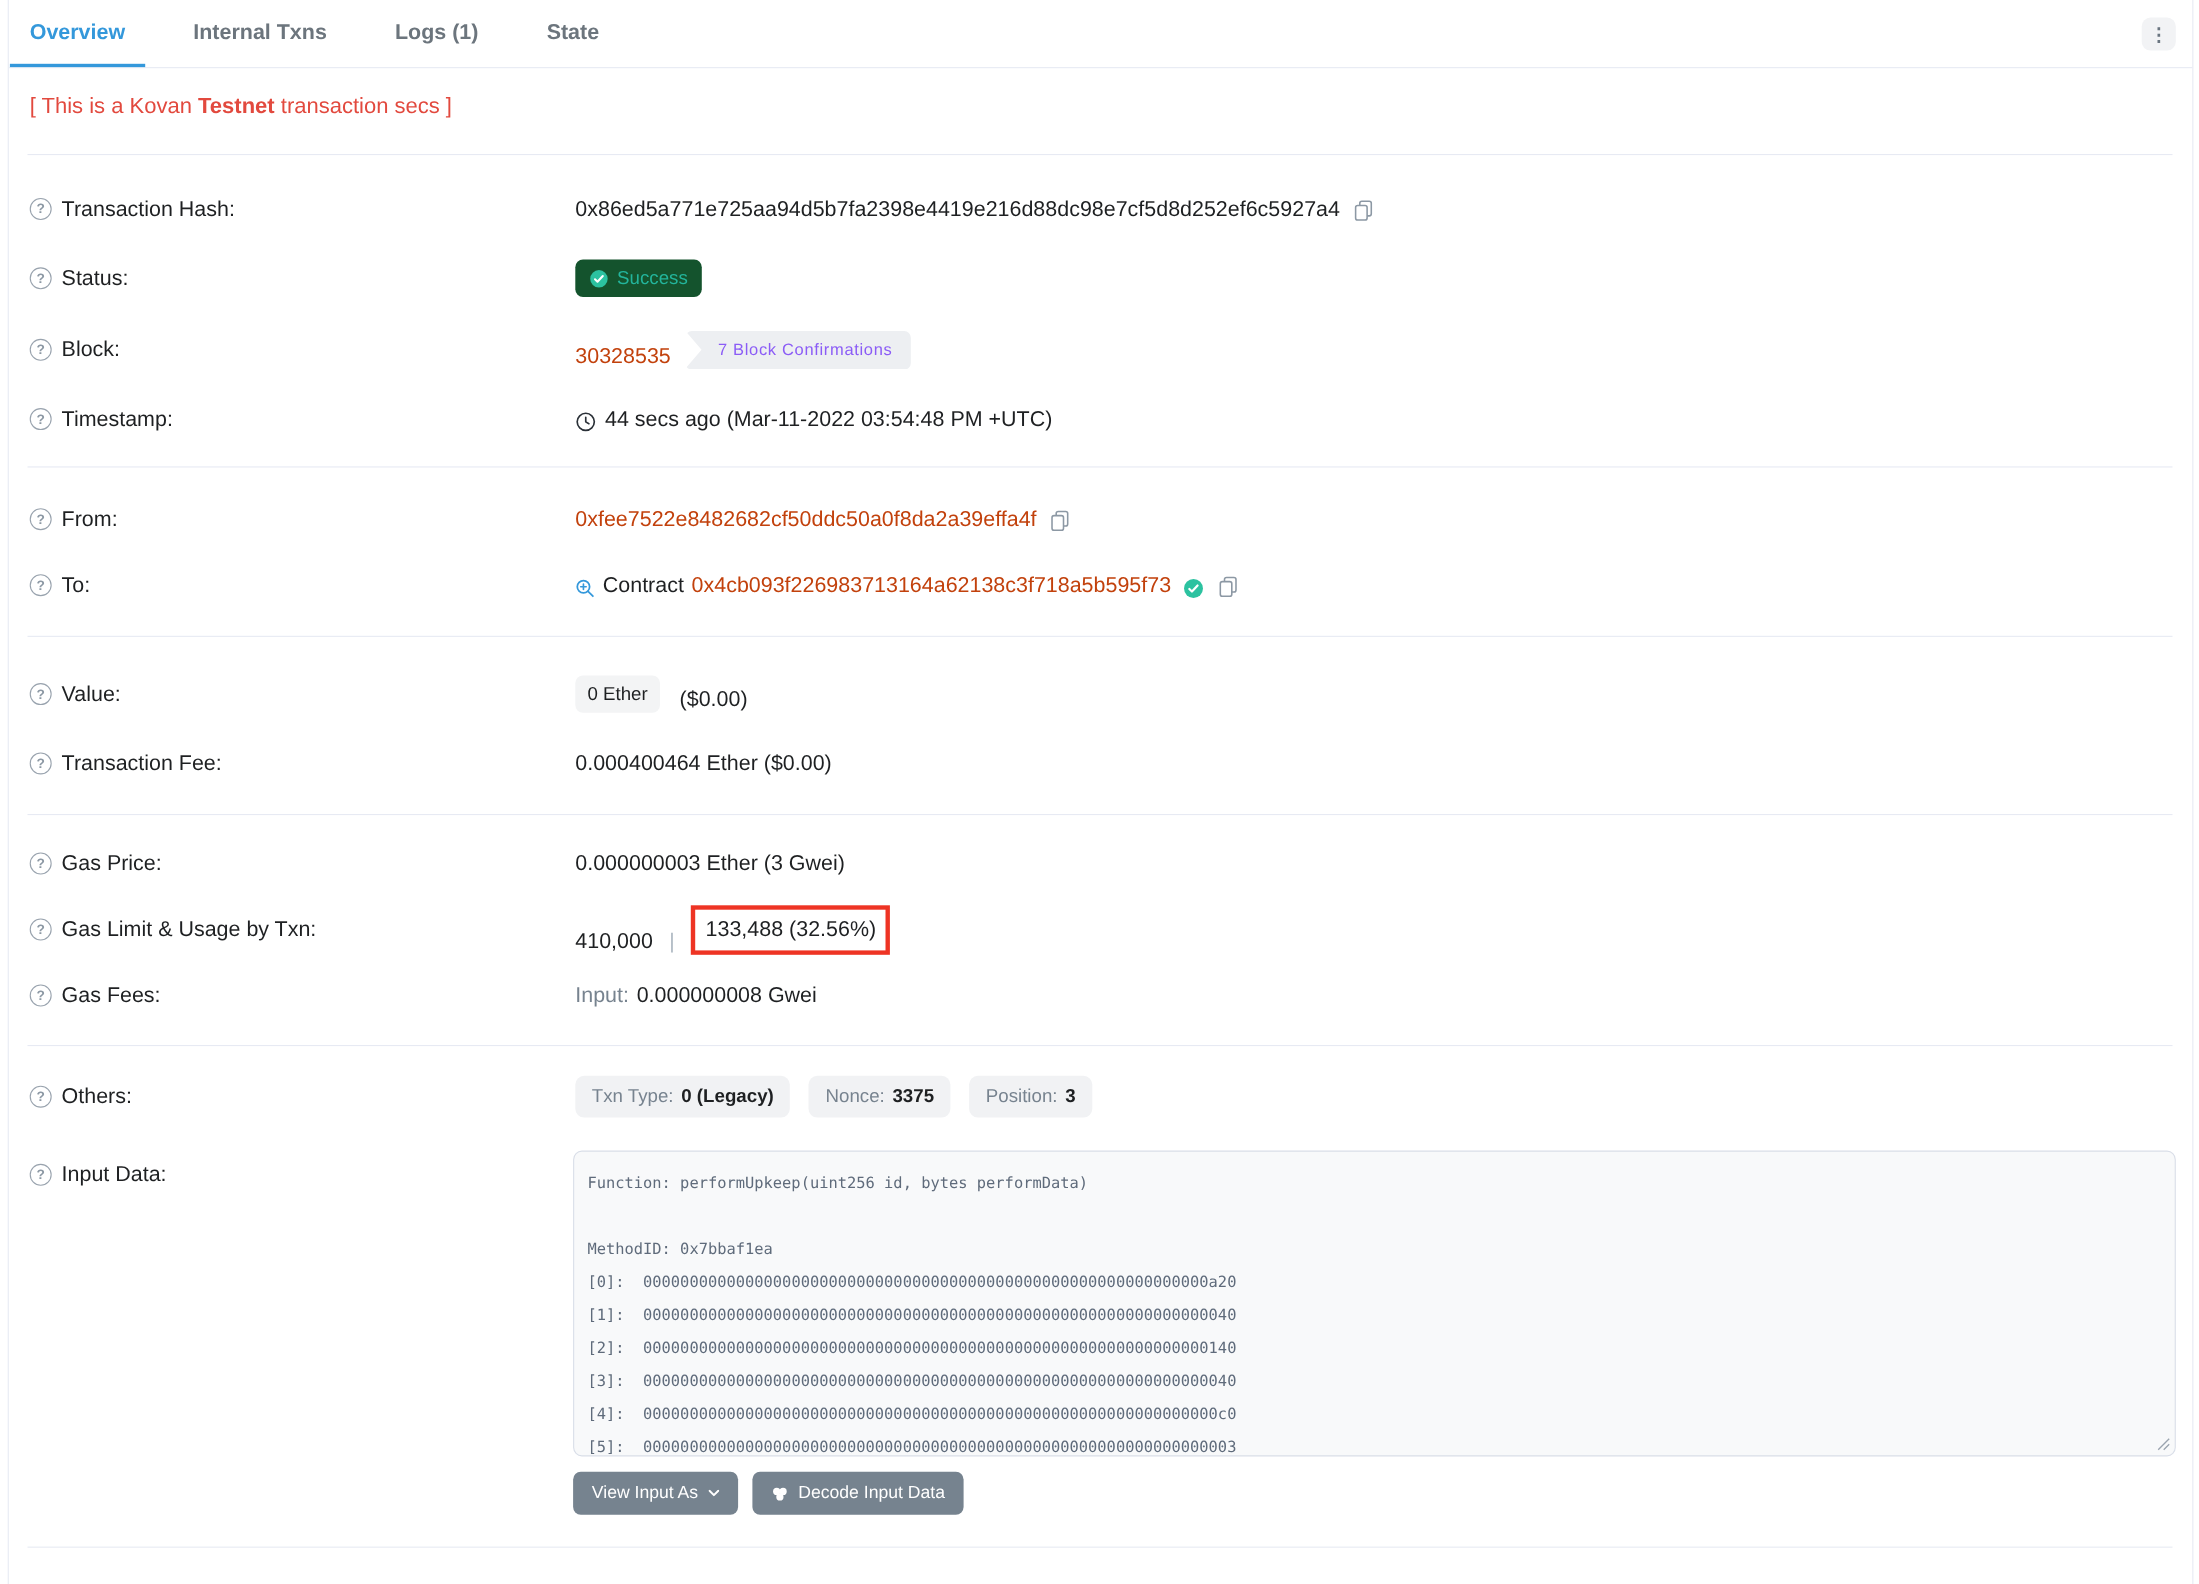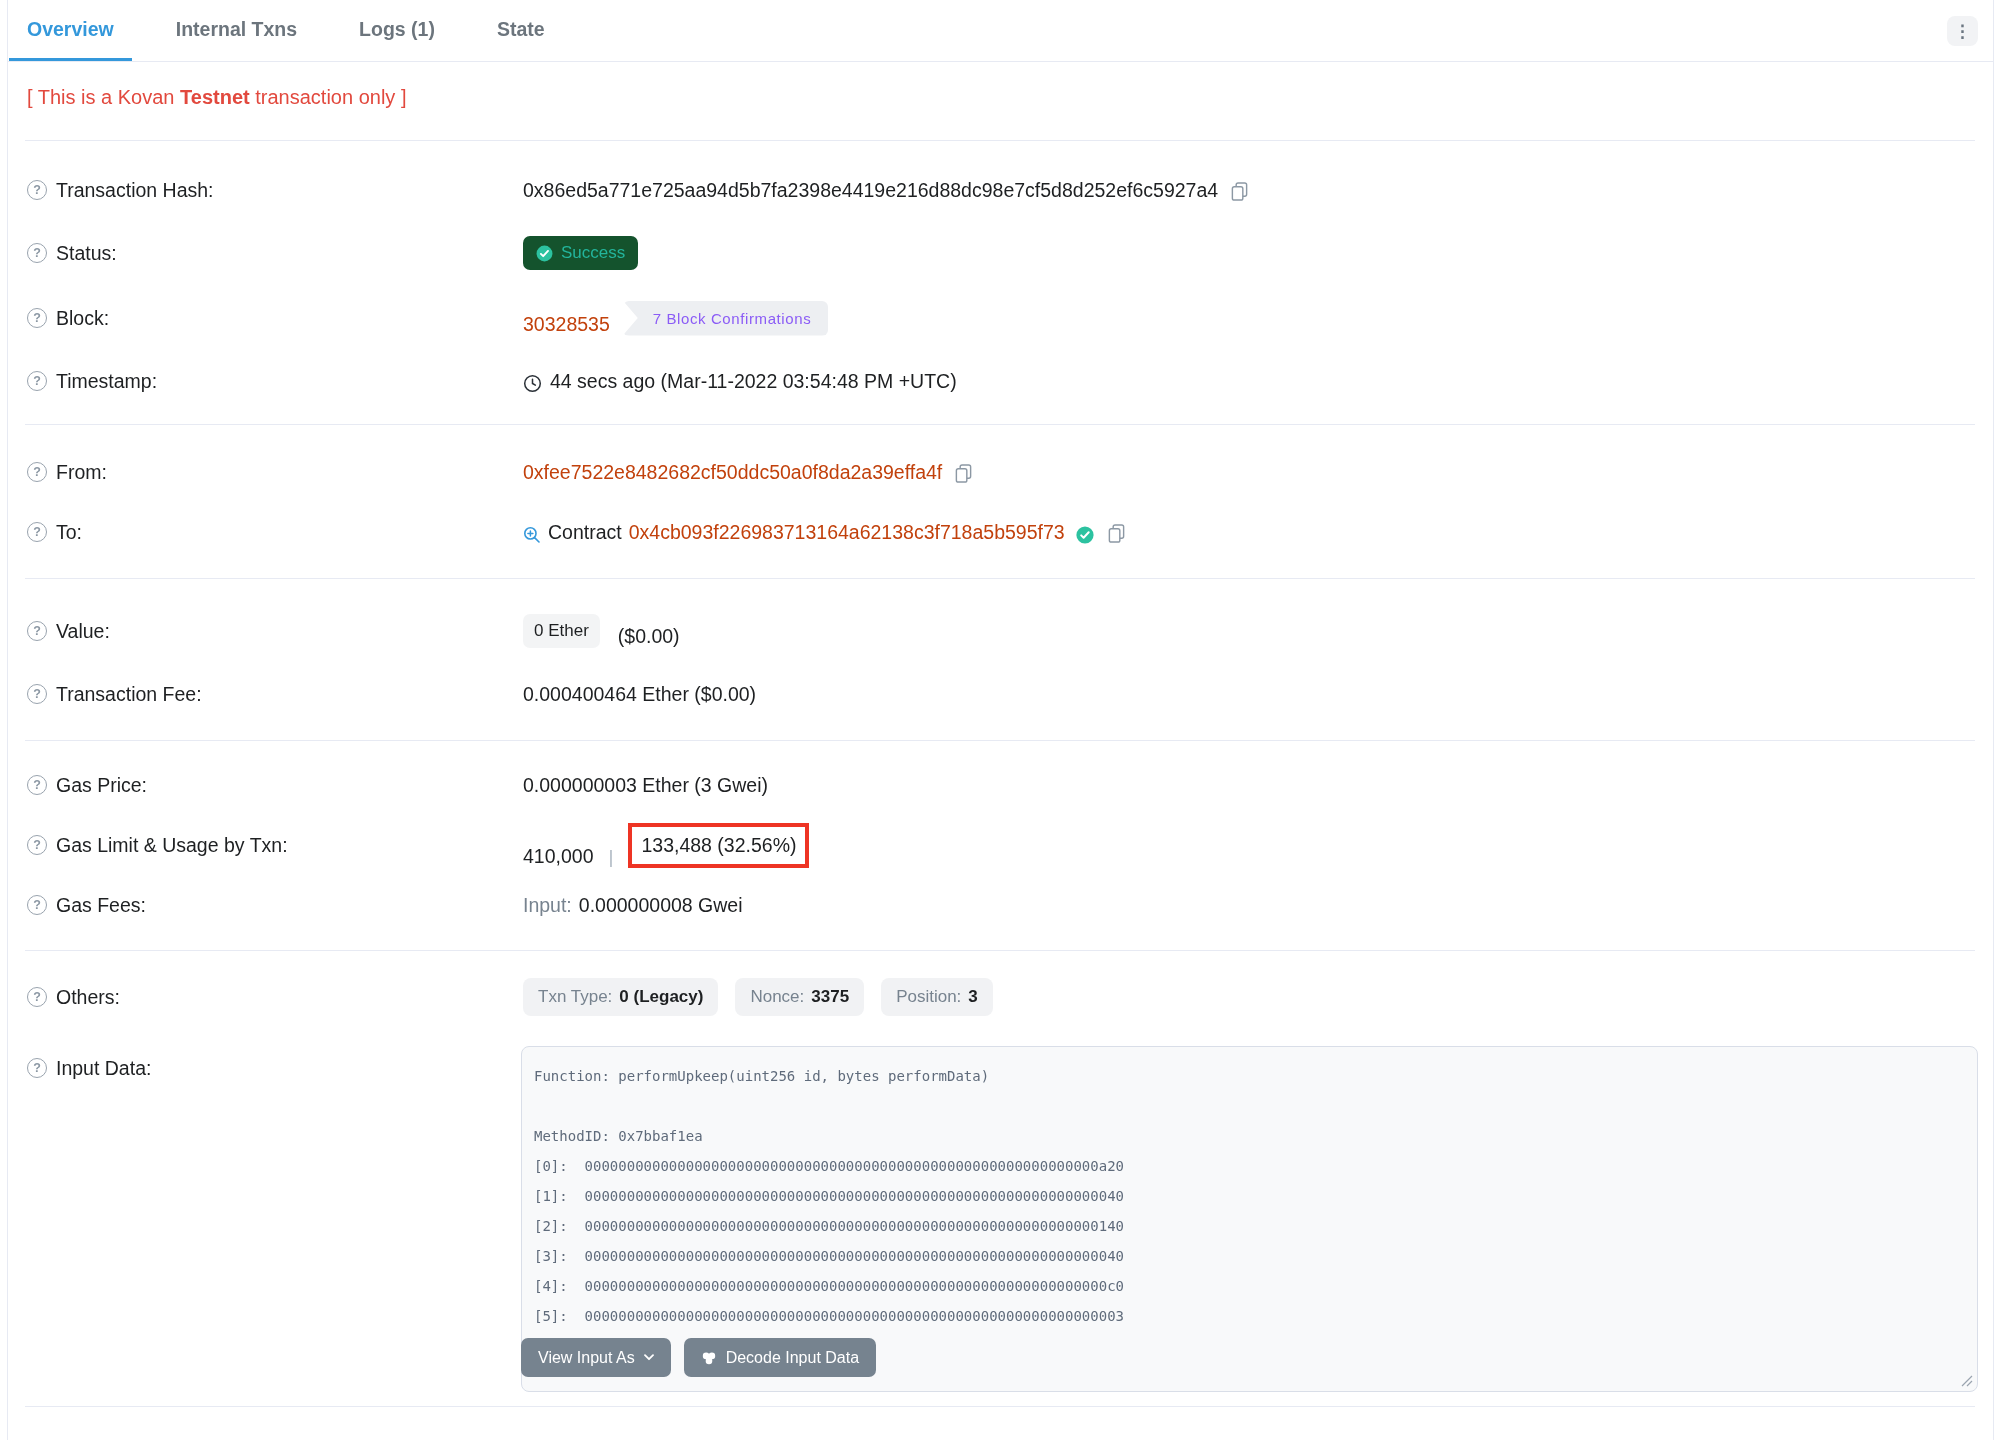--- a/index.html
+++ b/index.html
@@ -47,21 +47,21 @@
   .badge-kv { background:#f1f2f4; border-radius:8px; padding:9px 15px; font-size:17px;
               display:inline-flex; gap:7px; margin-right:17px; }
   .badge-kv .k { color:#77838f; }
   .badge-kv .v { color:#1e2022; font-weight:600; }
 
   .sep { color:#aeb8c2; margin:0 15px; font-size:19px; }
   .redbox { display:inline-flex; align-items:center; border:4px solid #ee3424; padding:7px 9px; }
   .muted { color:#77838f; }
 
   
-  .inputbox { position:absolute; left:521px; top:1046px; width:1457px; height:346px;
+  .inputbox { position:absolute; left:521px; top:1046px; width:1457px; height:278px;
               background:#f8f9fa; border:1px solid #d9dee8; border-radius:8px;
               font-family:"DejaVu Sans Mono", monospace; font-size:14px; line-height:30px;
               color:#5f6b7b; padding:14px 14px 0 12px; overflow:hidden; cursor:text; }
   .iline { white-space:pre; }
   .iline.blank { height:30px; }
   .resize-handle { position:absolute; right:4px; bottom:4px; }
 
   .btnrow { position:absolute; left:521px; top:1338px; display:flex; gap:13px; }
   .btn { height:39px; background:#76838f; color:#fff; border:none; border-radius:7px;
          font-family:"Liberation Sans", sans-serif; font-size:16px; padding:0 17px;
@@ -79,21 +79,21 @@
   <div class="tabbar">
     <div class="tab active">Overview</div>
     <div class="tab">Internal Txns</div>
     <div class="tab">Logs (1)</div>
     <div class="tab">State</div>
   </div>
   <div class="kebab">
     <span>⋮</span>
   </div>
 
-  <div class="notice"><span>[ This is a Kovan </span><b>Testnet</b><span> transaction only ]</span></div>
+  <div class="notice"><span>[ This is a Kovan </span><b>Testnet</b><span> transaction secs ]</span></div>
 
   <div class="hr" style="top:140px"></div>
 
   <div class="row" style="top:170px">
     <div class="lblgrp">
       <span class="help">?</span>
       <span class="lbl">Transaction Hash:</span>
     </div>
     <div class="val">
       <span>0x86ed5a771e725aa94d5b7fa2398e4419e216d88dc98e7cf5d8d252ef6c5927a4</span>

